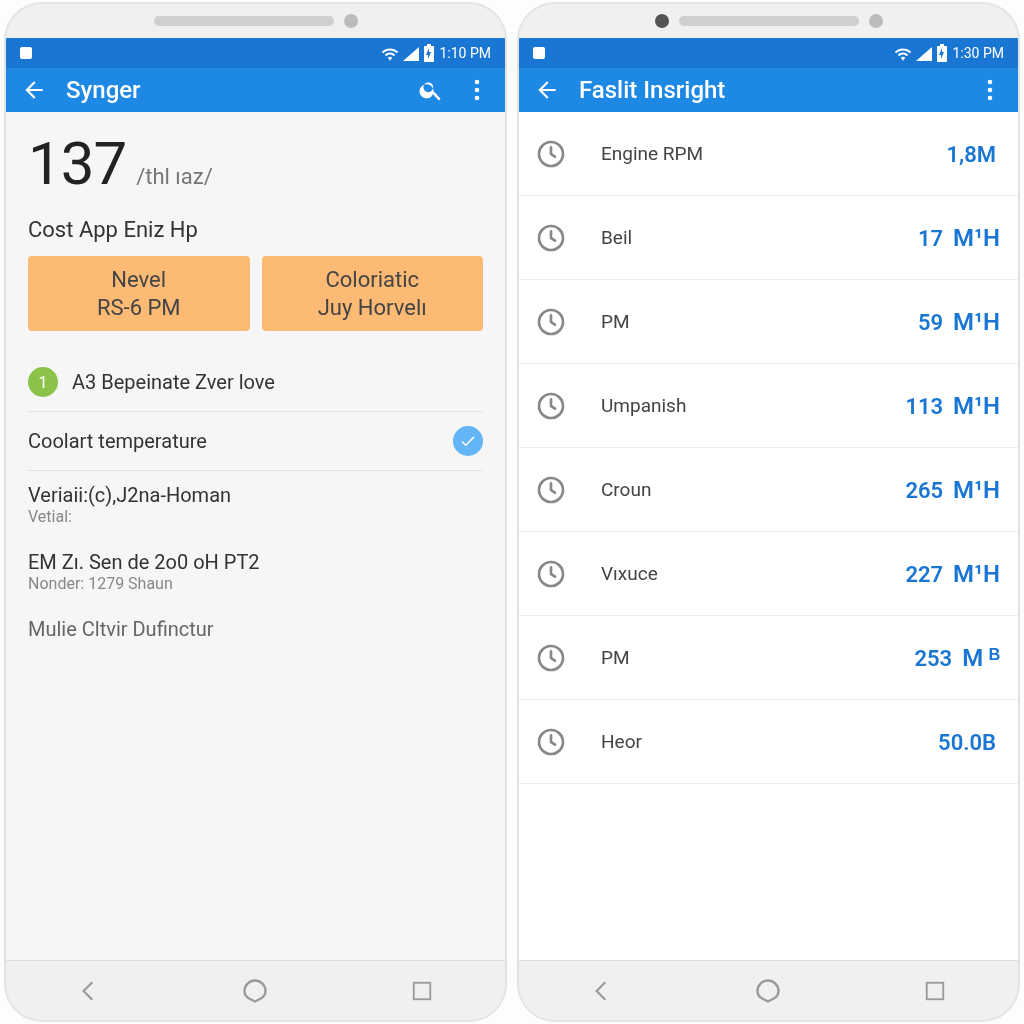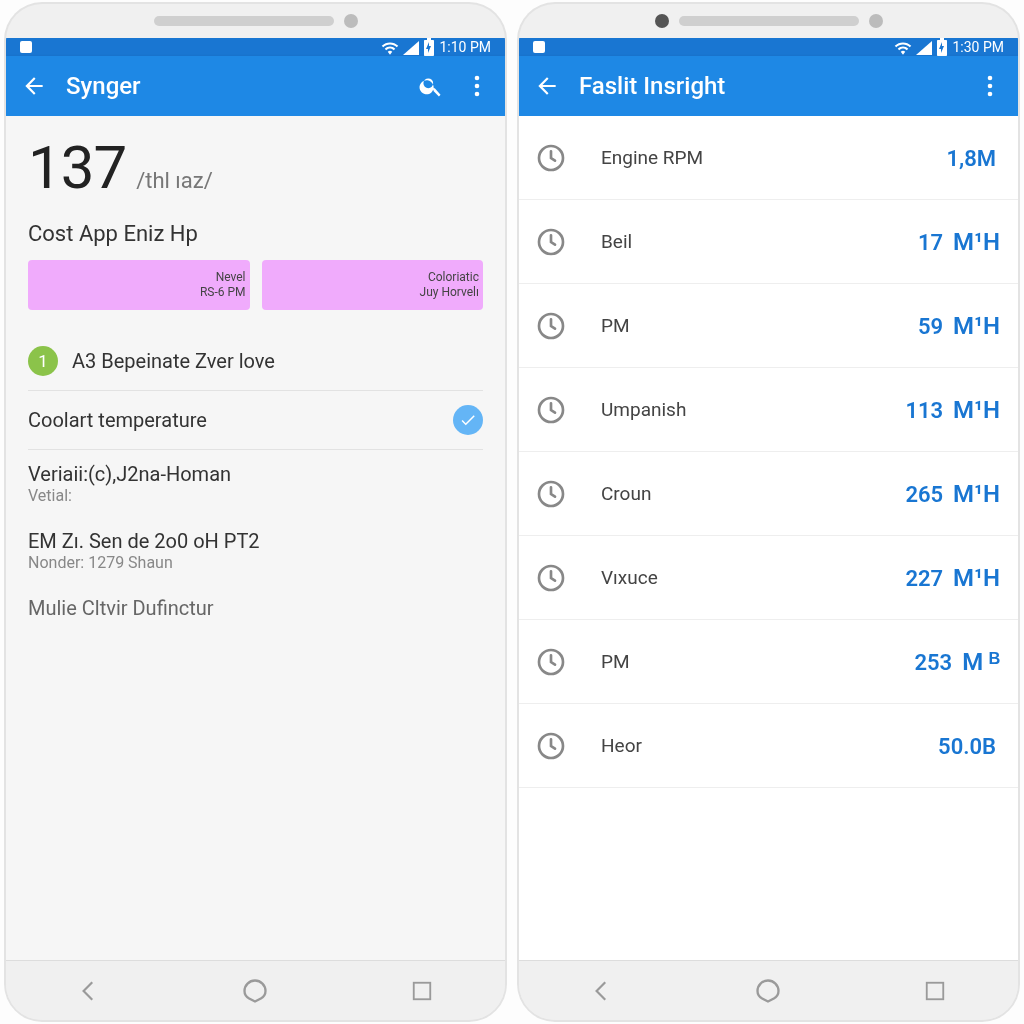--- a/index.html
+++ b/index.html
@@ -35,36 +35,36 @@
     background: #cfcfcf;
     border-radius: 5px;
   }
   .camera-dot {
     width: 14px; height: 14px;
     background: #bcbcbc;
     border-radius: 50%;
   }
   .camera-dot.dark { background: #555; }
   .status-bar {
-    height: 18px;
+    height: 30px;
     background: #1976d2;
     display: flex;
     align-items: center;
     justify-content: space-between;
     padding: 4px 14px;
     color: #fff;
     font-size: 14px;
   }
   .status-left { display: flex; align-items: center; }
   .status-right { display: flex; align-items: center; gap: 4px; }
   .sq { width: 12px; height: 12px; background: #fff; border-radius: 2px; }
   .wifi, .signal, .batt { display:inline-block; }
   .wifi svg, .signal svg, .batt svg { vertical-align: middle; }
   .app-bar {
-    height: 60px;
+    height: 44px;
     background: #1e88e5;
     display: flex;
     align-items: center;
     color: #fff;
     padding: 0 14px;
     gap: 18px;
     box-shadow: 0 2px 4px rgba(0,0,0,.2);
   }
   .app-title { font-size: 24px; font-weight: 500; flex: 1; }
   .icon-btn { width: 28px; height: 28px; display:flex; align-items:center; justify-content:center; cursor:pointer; }
@@ -77,22 +77,22 @@
   }
   
   .pad { padding: 16px 22px 8px; }
   .engine-label { font-size: 24px; color: #333; margin-bottom: 14px; }
   .big-row { display:flex; align-items: baseline; gap: 10px; margin-bottom: 18px;}
   .big-num { font-size: 60px; font-weight: 400; color: #222; letter-spacing: -1px;}
   .big-unit { font-size: 22px; color: #777; }
   .subhead { font-size: 22px; color: #333; margin-bottom: 14px; }
   .two-btns { display:flex; gap: 12px; margin-bottom: 22px;}
   .gray-btn {
-    flex:1; background:#f0abfc; border-radius:4px;
-    text-align:right; padding:10px 4px; font-size:12px; color:#444;
+    flex:1; background:#fdba74; border-radius:4px;
+    text-align:center; padding:10px 4px; font-size:22px; color:#444;
     line-height:1.25; cursor:pointer;
   }
   .row-item {
     display:flex; align-items:center; gap:14px;
     padding: 14px 0; font-size:20px; color:#333;
     border-bottom: 1px solid #e2e2e2;
   }
   .badge-num {
     width:30px; height:30px; border-radius:50%;
     background:#8bc34a; color:#fff; font-size:17px;

